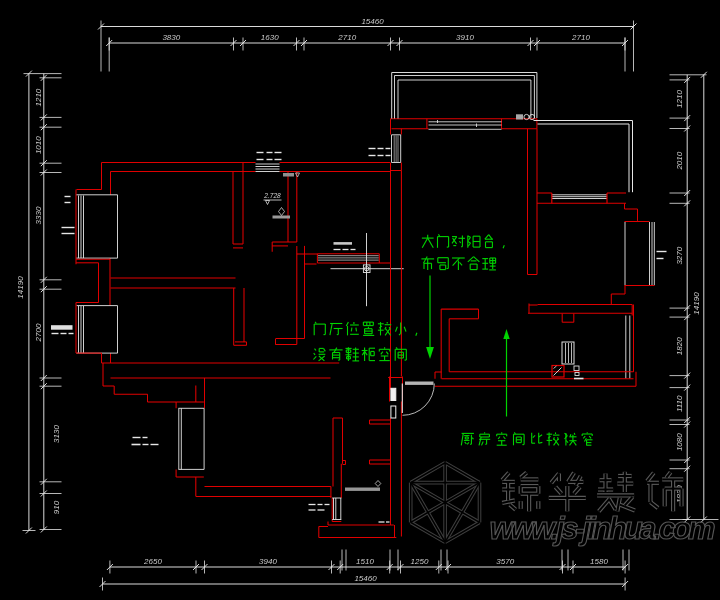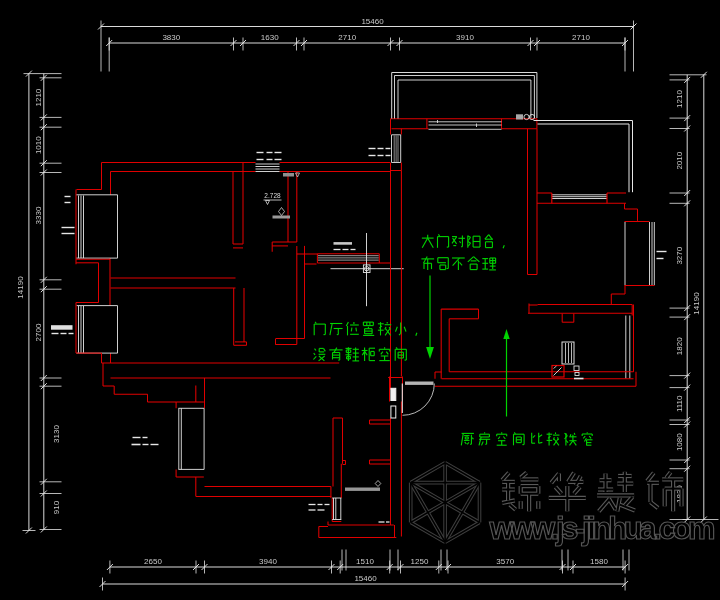--- a/index.html
+++ b/index.html
@@ -1,16 +1,16 @@
 <!DOCTYPE html>
 <html><head>
 <meta charset="utf-8">
 <style>
 html,body{margin:0;padding:0;background:#000;}
-#plan{width:720px;height:600px;position:relative;overflow:hidden;}
+#plan{width:720px;height:600px;position:relative;overflow:hidden;font-style:italic;}
 </style>
 </head>
 <body>
 
 <div id="plan">
 <svg width="720" height="600" viewBox="0 0 720 600" xmlns="http://www.w3.org/2000/svg">
 <g transform="translate(0.5,0.5)">
 
 <rect x="0" y="0" width="720" height="600" fill="#000000"></rect>
 

